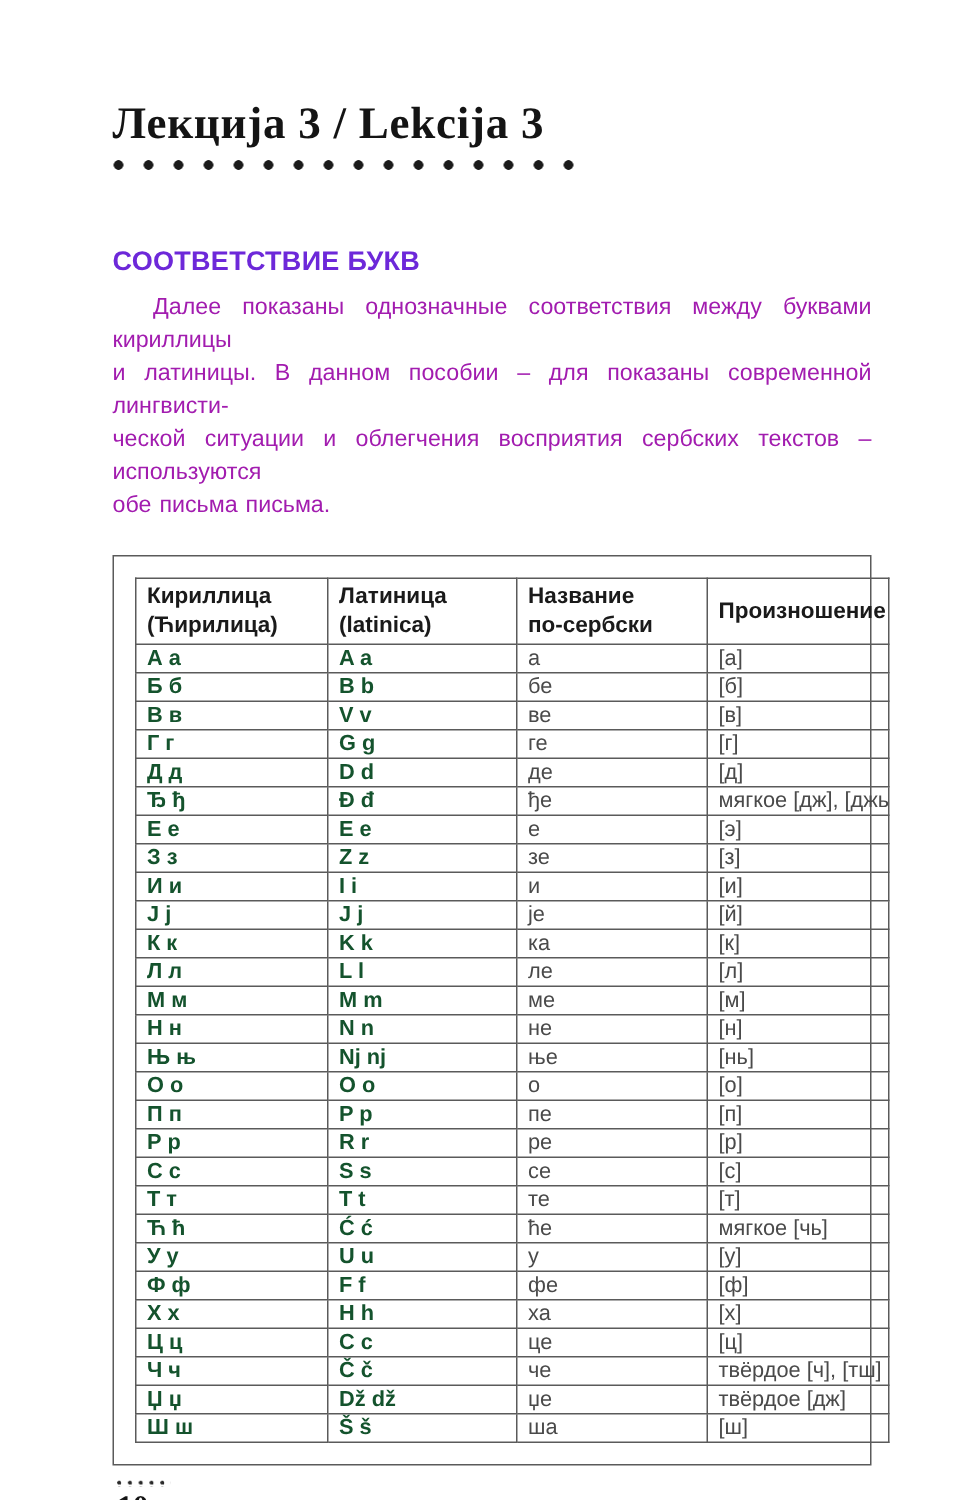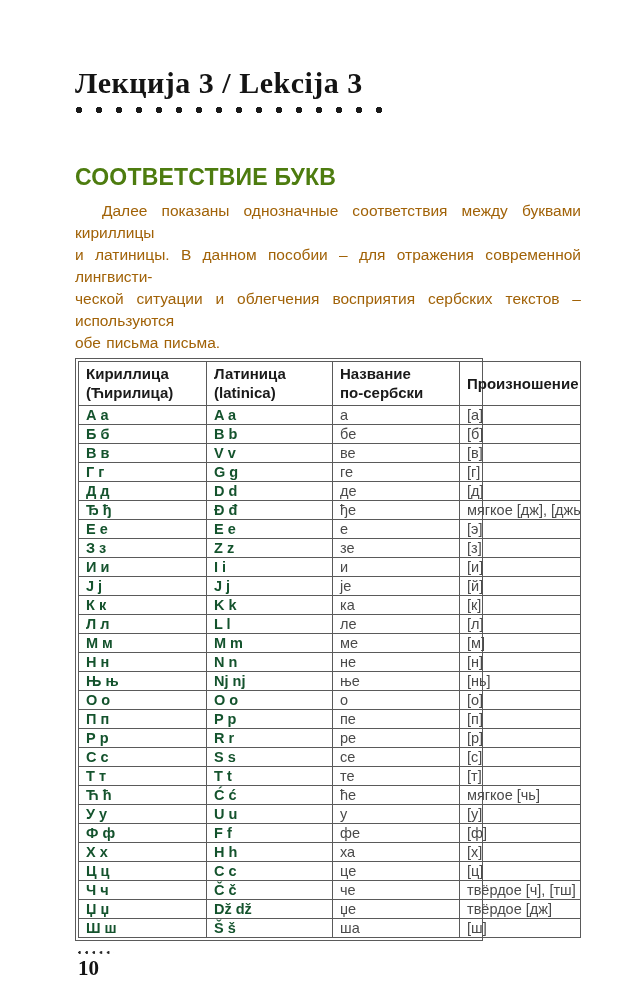--- a/index.html
+++ b/index.html
@@ -27,36 +27,36 @@
   .title-dots {
     margin-top: 6px;
     width: 320px; height: 8px;
     background-image: radial-gradient(circle at 4px 4px, #1a1a1a 3px, transparent 3.4px);
     background-size: 20px 8px;
     background-repeat: repeat-x;
   }
   
   .section-heading {
     margin-top: 50px;
-    font-size: 23px;
+    font-size: 18px;
     font-weight: bold;
     letter-spacing: 0.2px;
-    color: #4d7c0f;
-  }
-  
-  .intro { margin-top: 9px; font-size: 15.5px; line-height: 22px; color: #a16207; }
+    color: #6d28d9;
+  }
+  
+  .intro { margin-top: 9px; font-size: 15.5px; line-height: 22px; color: #a21caf; }
   .intro .par-line { text-align: justify; text-align-last: justify; word-spacing: 1px; }
   .intro .par-line.first { text-indent: 27px; }
   .intro .par-line.last { text-align-last: left; }
   
   .table-wrap {
-    margin-top: 4px;
+    margin-top: 22px;
     border: 1px solid #5a5a5a;
-    padding: 2px;
-    width: 408px;
+    padding: 14px;
+    width: 506px;
   }
   table.letters {
     width: 100%;
     border-collapse: collapse;
     table-layout: fixed;
   }
   table.letters th, table.letters td {
     border: 1px solid #5a5a5a;
     padding: 0 7px;
     text-align: left;
@@ -106,21 +106,21 @@
 
 <div class="page">
 
   <div class="lesson-title">Лекција 3 / Lekcija 3</div>
   <div class="title-dots"></div>
 
   <div class="section-heading">СООТВЕТСТВИЕ БУКВ</div>
 
   <div class="intro">
       <div class="par-line first">Далее показаны однозначные соответствия между буквами кириллицы</div>
-      <div class="par-line">и латиницы. В данном пособии – для отражения современной лингвисти-</div>
+      <div class="par-line">и латиницы. В данном пособии – для показаны современной лингвисти-</div>
       <div class="par-line">ческой ситуации и облегчения восприятия сербских текстов – используются</div>
       <div class="par-line last">обе письма письма.</div>
     </div>
 
   <div class="table-wrap">
     <table class="letters">
       <colgroup>
         <col class="w1">
           <col class="w2">
           <col class="w3">

